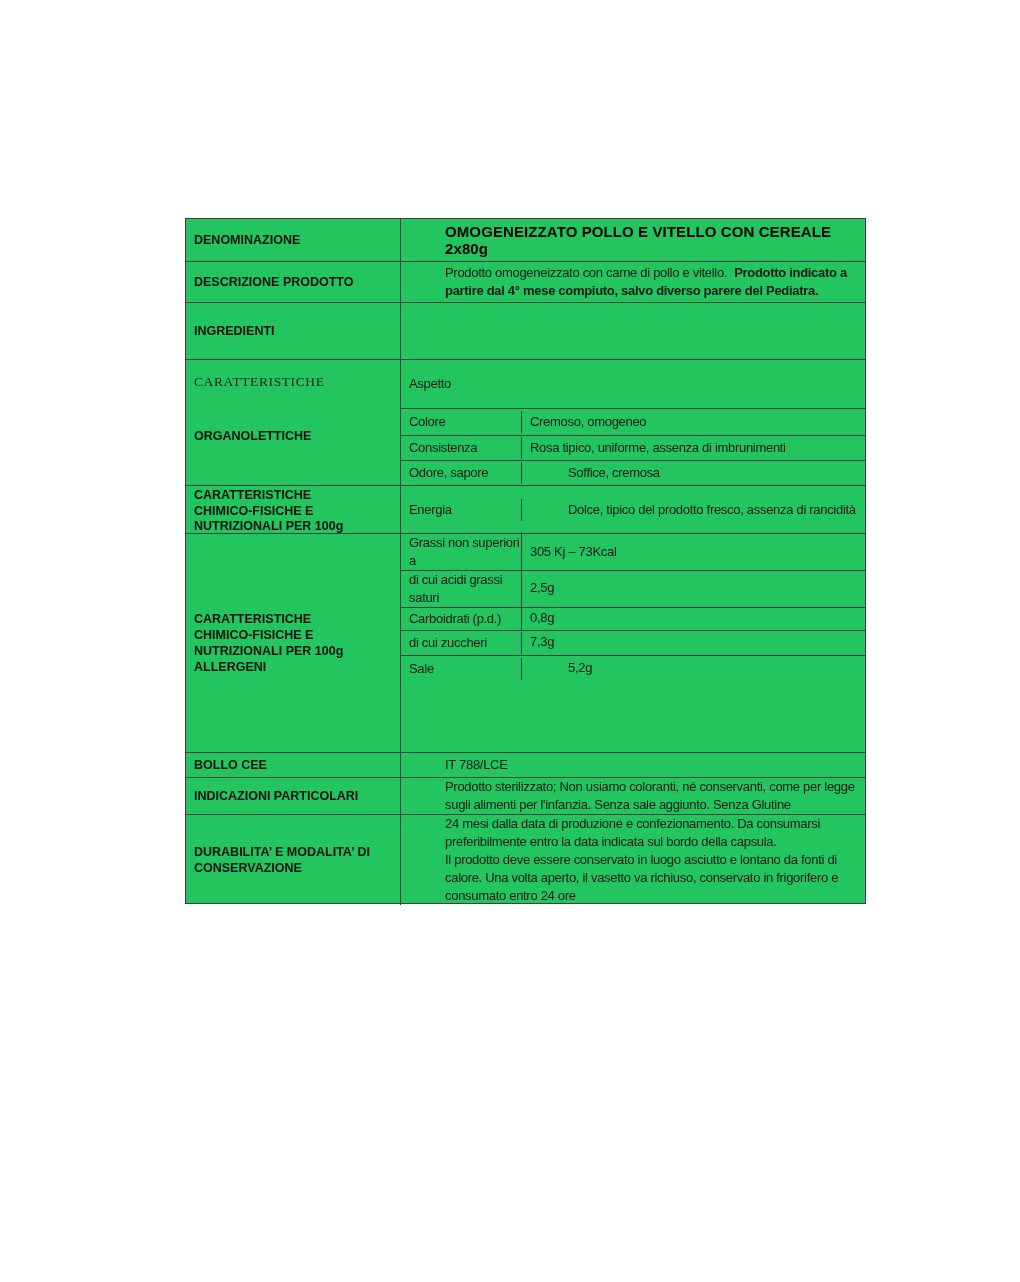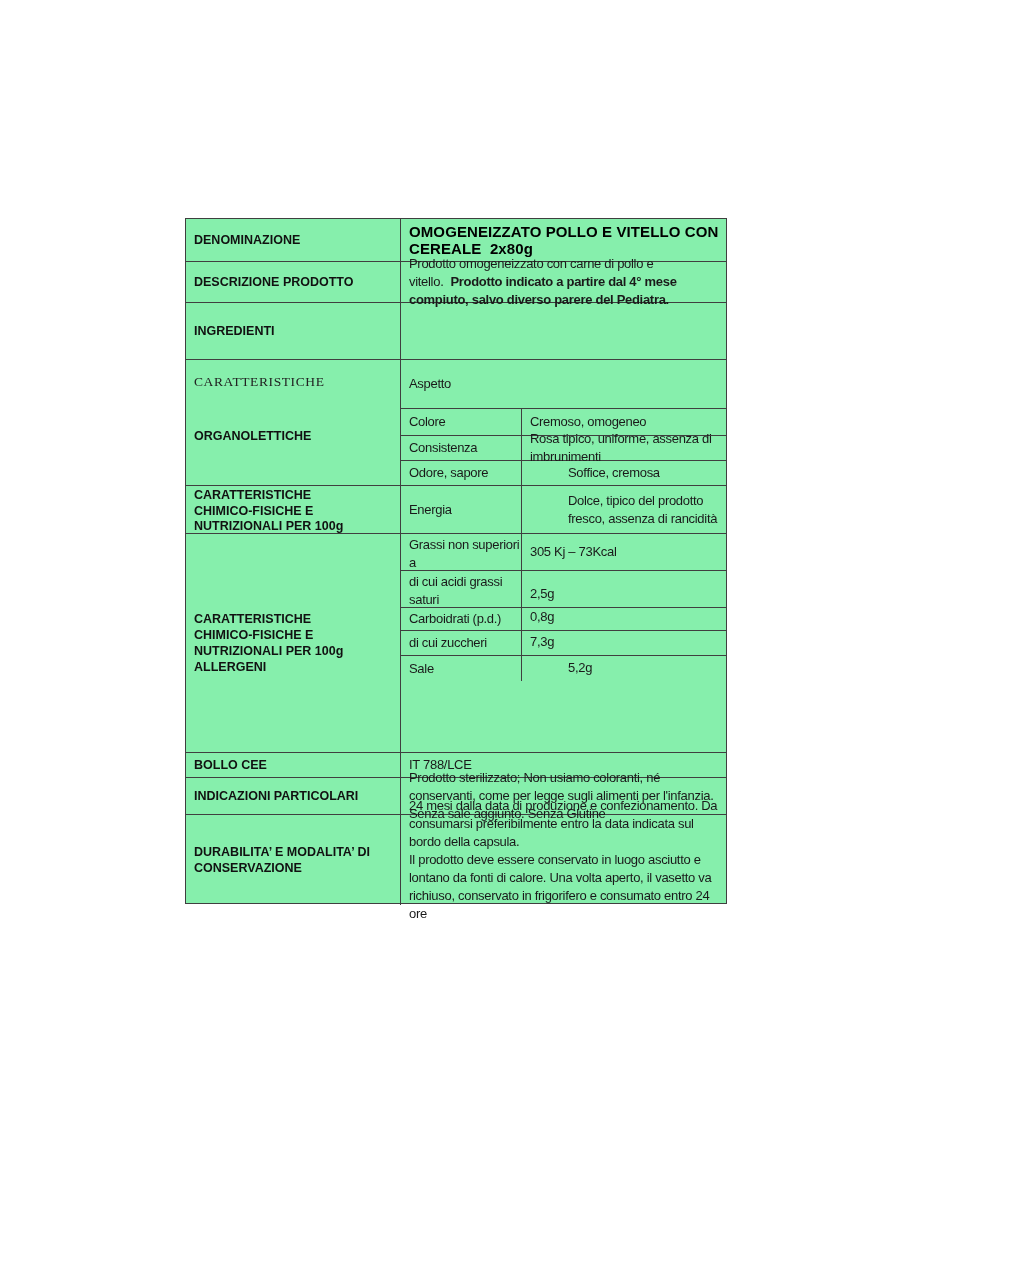--- a/index.html
+++ b/index.html
@@ -6,35 +6,35 @@
   html, body { background: #ffffff; }
   body {
     width: 1020px; height: 1282px;
     position: relative;
     font-family: "Liberation Sans", sans-serif;
     color: #1a1a1a;
   }
   .spec-table {
     position: absolute;
     left: 185px; top: 218px;
-    width: 542px; height: 686px;
+    width: 681px; height: 686px;
     border: 1px solid #3f3f3f;
-    background: #86efac;
+    background: #22c55e;
   }
   .trow { display: flex; border-bottom: 1px solid #3f3f3f; }
   .trow:last-child { border-bottom: none; }
   .lcell {
     width: 215px; flex: 0 0 215px;
     border-right: 1px solid #3f3f3f;
     padding: 3px 6px 3px 8px;
     display: flex; flex-direction: column; justify-content: center;
   }
-  .rcell { flex: 1 1 auto; padding: 3px 6px 3px 8px; display: flex; flex-direction: column; justify-content: center; }
+  .rcell { flex: 1 1 auto; padding: 3px 6px 3px 8px; display: flex; flex-direction: column; justify-content: center; margin-left: 36px; }
   .rstack { flex: 1 1 auto; display: flex; flex-direction: column; }
-  .srow { display: flex; border-bottom: 1px solid #3f3f3f; }
+  .srow { display: flex; border-bottom: 1px solid #3f3f3f; align-items: center; }
   .srow:last-child { border-bottom: none; gap: 38px; }
   .scell-a {
     width: 121px; flex: 0 0 121px;
     border-right: 1px solid #3f3f3f;
     padding: 2px 0 2px 8px;
     display: flex; flex-direction: column; justify-content: center;
   }
   .scell-b { flex: 1 1 auto; padding: 2px 6px 2px 8px; display: flex; flex-direction: column; justify-content: center; }
 
   .lbl { font-weight: 700; font-size: 12.5px; line-height: 16px; color: #111; letter-spacing: 0; }

